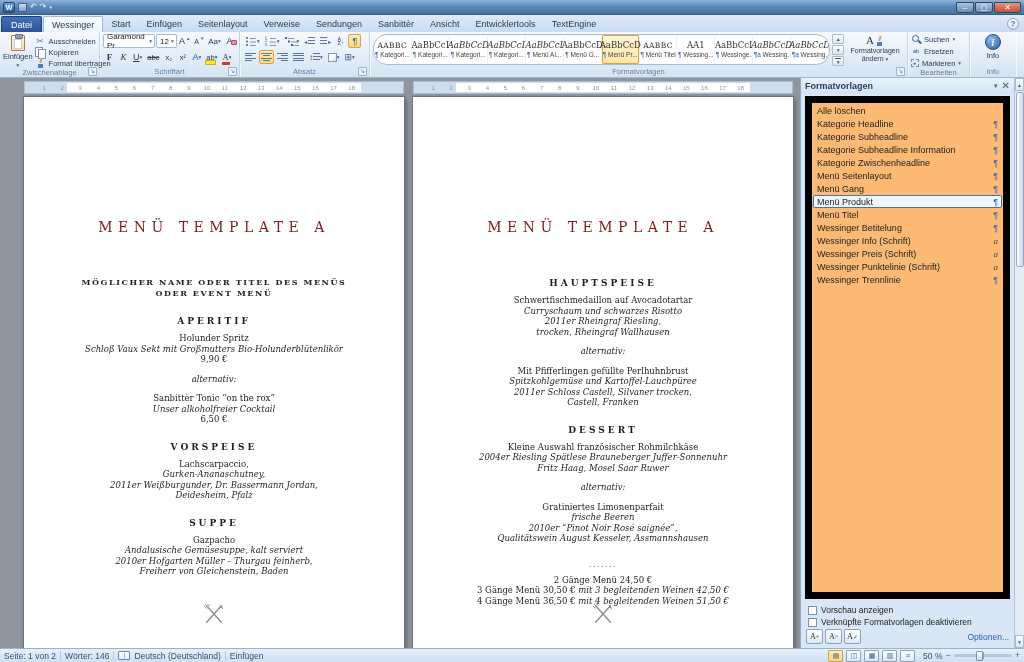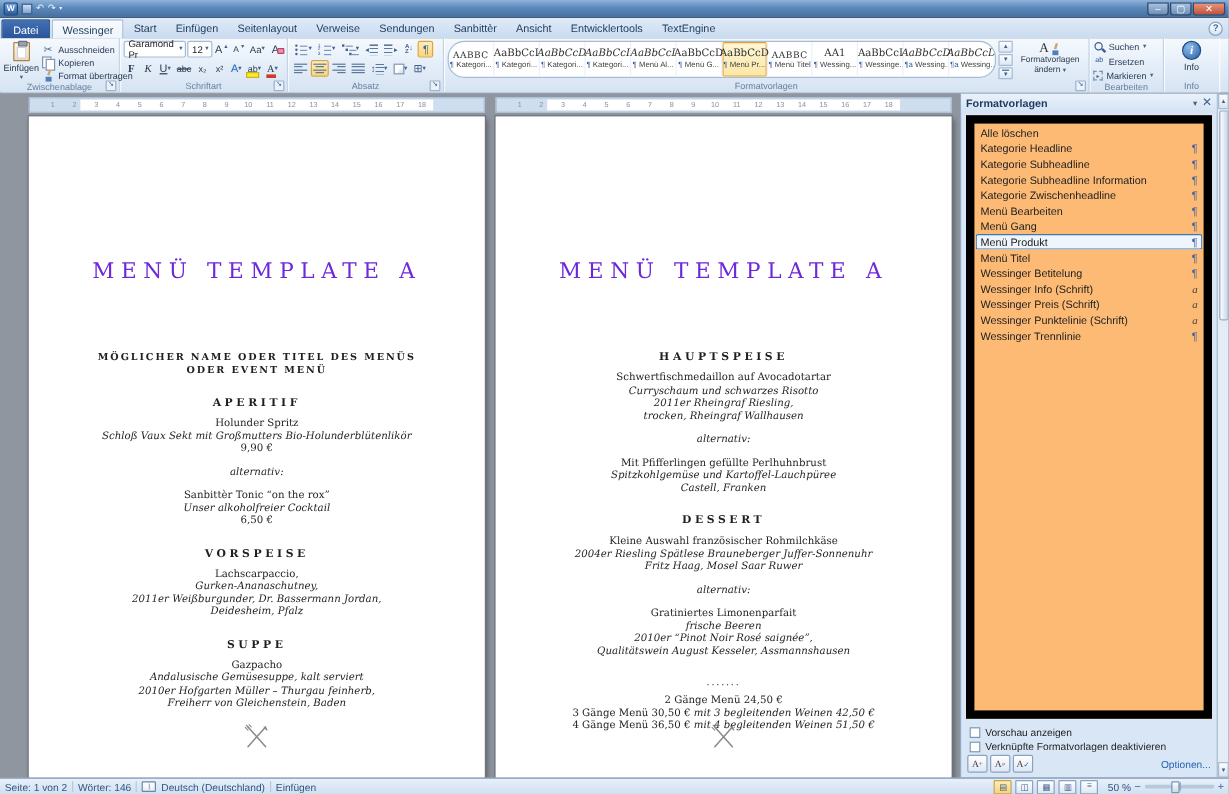--- a/index.html
+++ b/index.html
@@ -135,21 +135,21 @@
   
   .workspace{position:absolute;top:78px;left:0;right:0;bottom:14px;background:#8f96a0;overflow:hidden}
   .doc-area{position:absolute;left:0;top:0;bottom:0;width:800px;overflow:hidden}
   .ruler-strip{position:absolute;top:3px;left:0;width:800px;height:13px}
   .rscale{position:absolute;top:0;height:13px;width:380px;background:#cfdeef;border:1px solid #aabfd7;display:flex;padding-left:10px;overflow:hidden}
   .rscale::before{content:"";position:absolute;left:42px;right:42px;top:1px;bottom:1px;background:#fff}
   .rnum{position:relative;width:18.1px;font-size:6px;color:#8892a3;text-align:center;line-height:12px;flex:none}
   .pages{position:absolute;top:19px;left:24px;display:flex;gap:9px}
   .page{width:380px;height:556px;background:#fff;box-shadow:0 0 0 1px #70757d,2px 2px 5px rgba(0,0,0,.4);position:relative}
   .page-content{position:absolute;top:0;left:20px;right:20px;padding-top:122px;text-align:center;font-family:"DejaVu Serif",serif;color:#1f1f1f}
-  .b-title{font-size:18px;letter-spacing:5.5px;line-height:16px;margin-bottom:57px;white-space:nowrap;color:#6d28d9}
+  .b-title{font-size:14px;letter-spacing:5.5px;line-height:16px;margin-bottom:42px;white-space:nowrap;color:#7f1d1d}
   .b-category{font-size:8px;font-weight:bold;letter-spacing:1.6px;line-height:11px}
   .b-course{font-size:9px;font-weight:bold;letter-spacing:3px;line-height:12px;margin-top:16px;margin-bottom:6px}
   .b-title + .b-course{margin-top:0}
   .b-product,.b-price{font-size:8.5px;line-height:10.5px}
   .b-info{font-size:8.5px;line-height:10.5px;font-style:italic}
   .b-alt{font-size:8.5px;line-height:10.5px;font-style:italic;margin:9px 0}
   .b-divider{font-size:8px;letter-spacing:1.5px;margin:18px 0 4px;color:#333}
   .t2{font-style:italic}
   .cutlery{position:absolute;bottom:28px;left:50%;transform:translateX(-50%)}
   .watermark{position:absolute;left:34px;top:528px;font-size:11px;color:rgba(255,255,255,.55);letter-spacing:1px}
@@ -608,20 +608,21 @@
           <div class="page-content">
               <div class="blk b-title">MENÜ TEMPLATE A</div>
               <div class="blk b-course">HAUPTSPEISE</div>
               <div class="blk b-product">Schwertfischmedaillon auf Avocadotartar</div>
               <div class="blk b-info">Curryschaum und schwarzes Risotto</div>
               <div class="blk b-info">2011er Rheingraf Riesling,</div>
               <div class="blk b-info">trocken, Rheingraf Wallhausen</div>
               <div class="blk b-alt">alternativ:</div>
               <div class="blk b-product">Mit Pfifferlingen gefüllte Perlhuhnbrust</div>
               <div class="blk b-info">Spitzkohlgemüse und Kartoffel-Lauchpüree</div>
+              <div class="blk b-info">2011er Schloss Castell, Silvaner trocken,</div>
               <div class="blk b-info">Castell, Franken</div>
               <div class="blk b-course">DESSERT</div>
               <div class="blk b-product">Kleine Auswahl französischer Rohmilchkäse</div>
               <div class="blk b-info">2004er Riesling Spätlese Brauneberger Juffer-Sonnenuhr</div>
               <div class="blk b-info">Fritz Haag, Mosel Saar Ruwer</div>
               <div class="blk b-alt">alternativ:</div>
               <div class="blk b-product">Gratiniertes Limonenparfait</div>
               <div class="blk b-info">frische Beeren</div>
               <div class="blk b-info">2010er “Pinot Noir Rosé saignée”,</div>
               <div class="blk b-info">Qualitätswein August Kesseler, Assmannshausen</div>
@@ -668,21 +669,21 @@
           </div>
           <div class="prow">
             <span class="pname">Kategorie Subheadline Information</span>
             <span class="psym">¶</span>
           </div>
           <div class="prow">
             <span class="pname">Kategorie Zwischenheadline</span>
             <span class="psym">¶</span>
           </div>
           <div class="prow">
-            <span class="pname">Menü Bearbeiten</span>
+            <span class="pname">Menü Seitenlayout</span>
             <span class="psym">¶</span>
           </div>
           <div class="prow">
             <span class="pname">Menü Gang</span>
             <span class="psym">¶</span>
           </div>
           <div class="prow selected">
             <span class="pname">Menü Produkt</span>
             <span class="psym">¶</span>
           </div>

